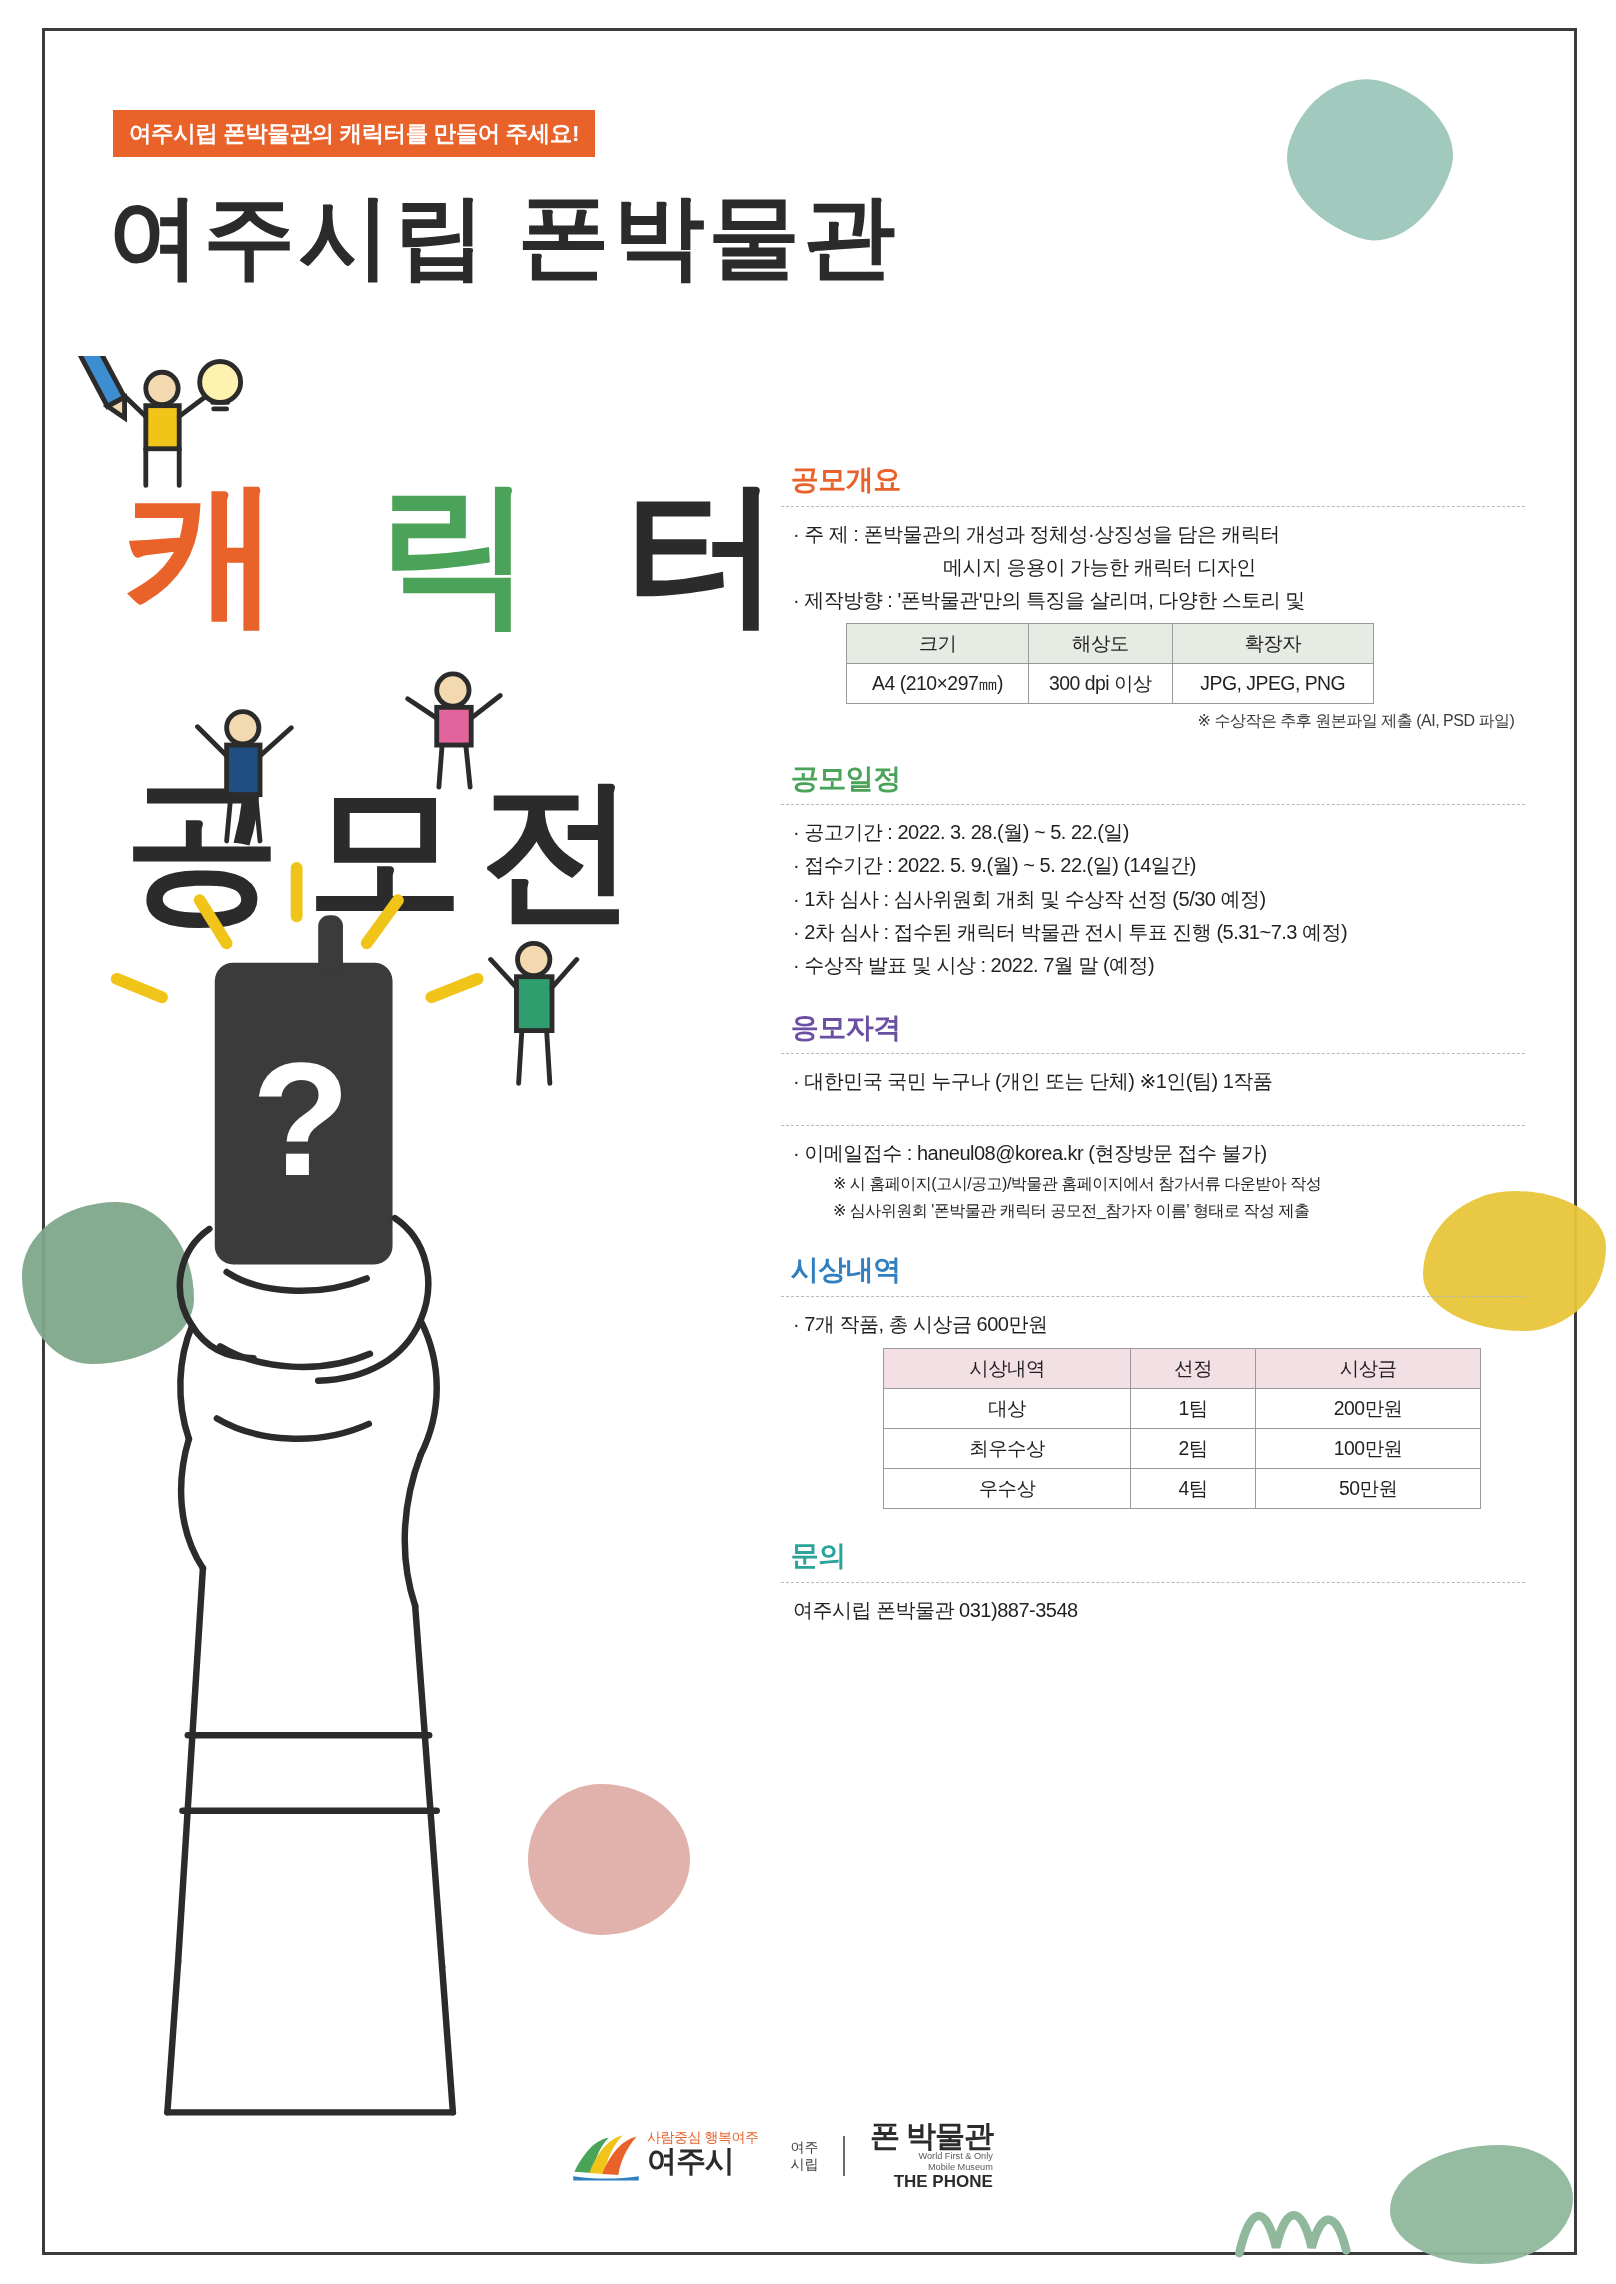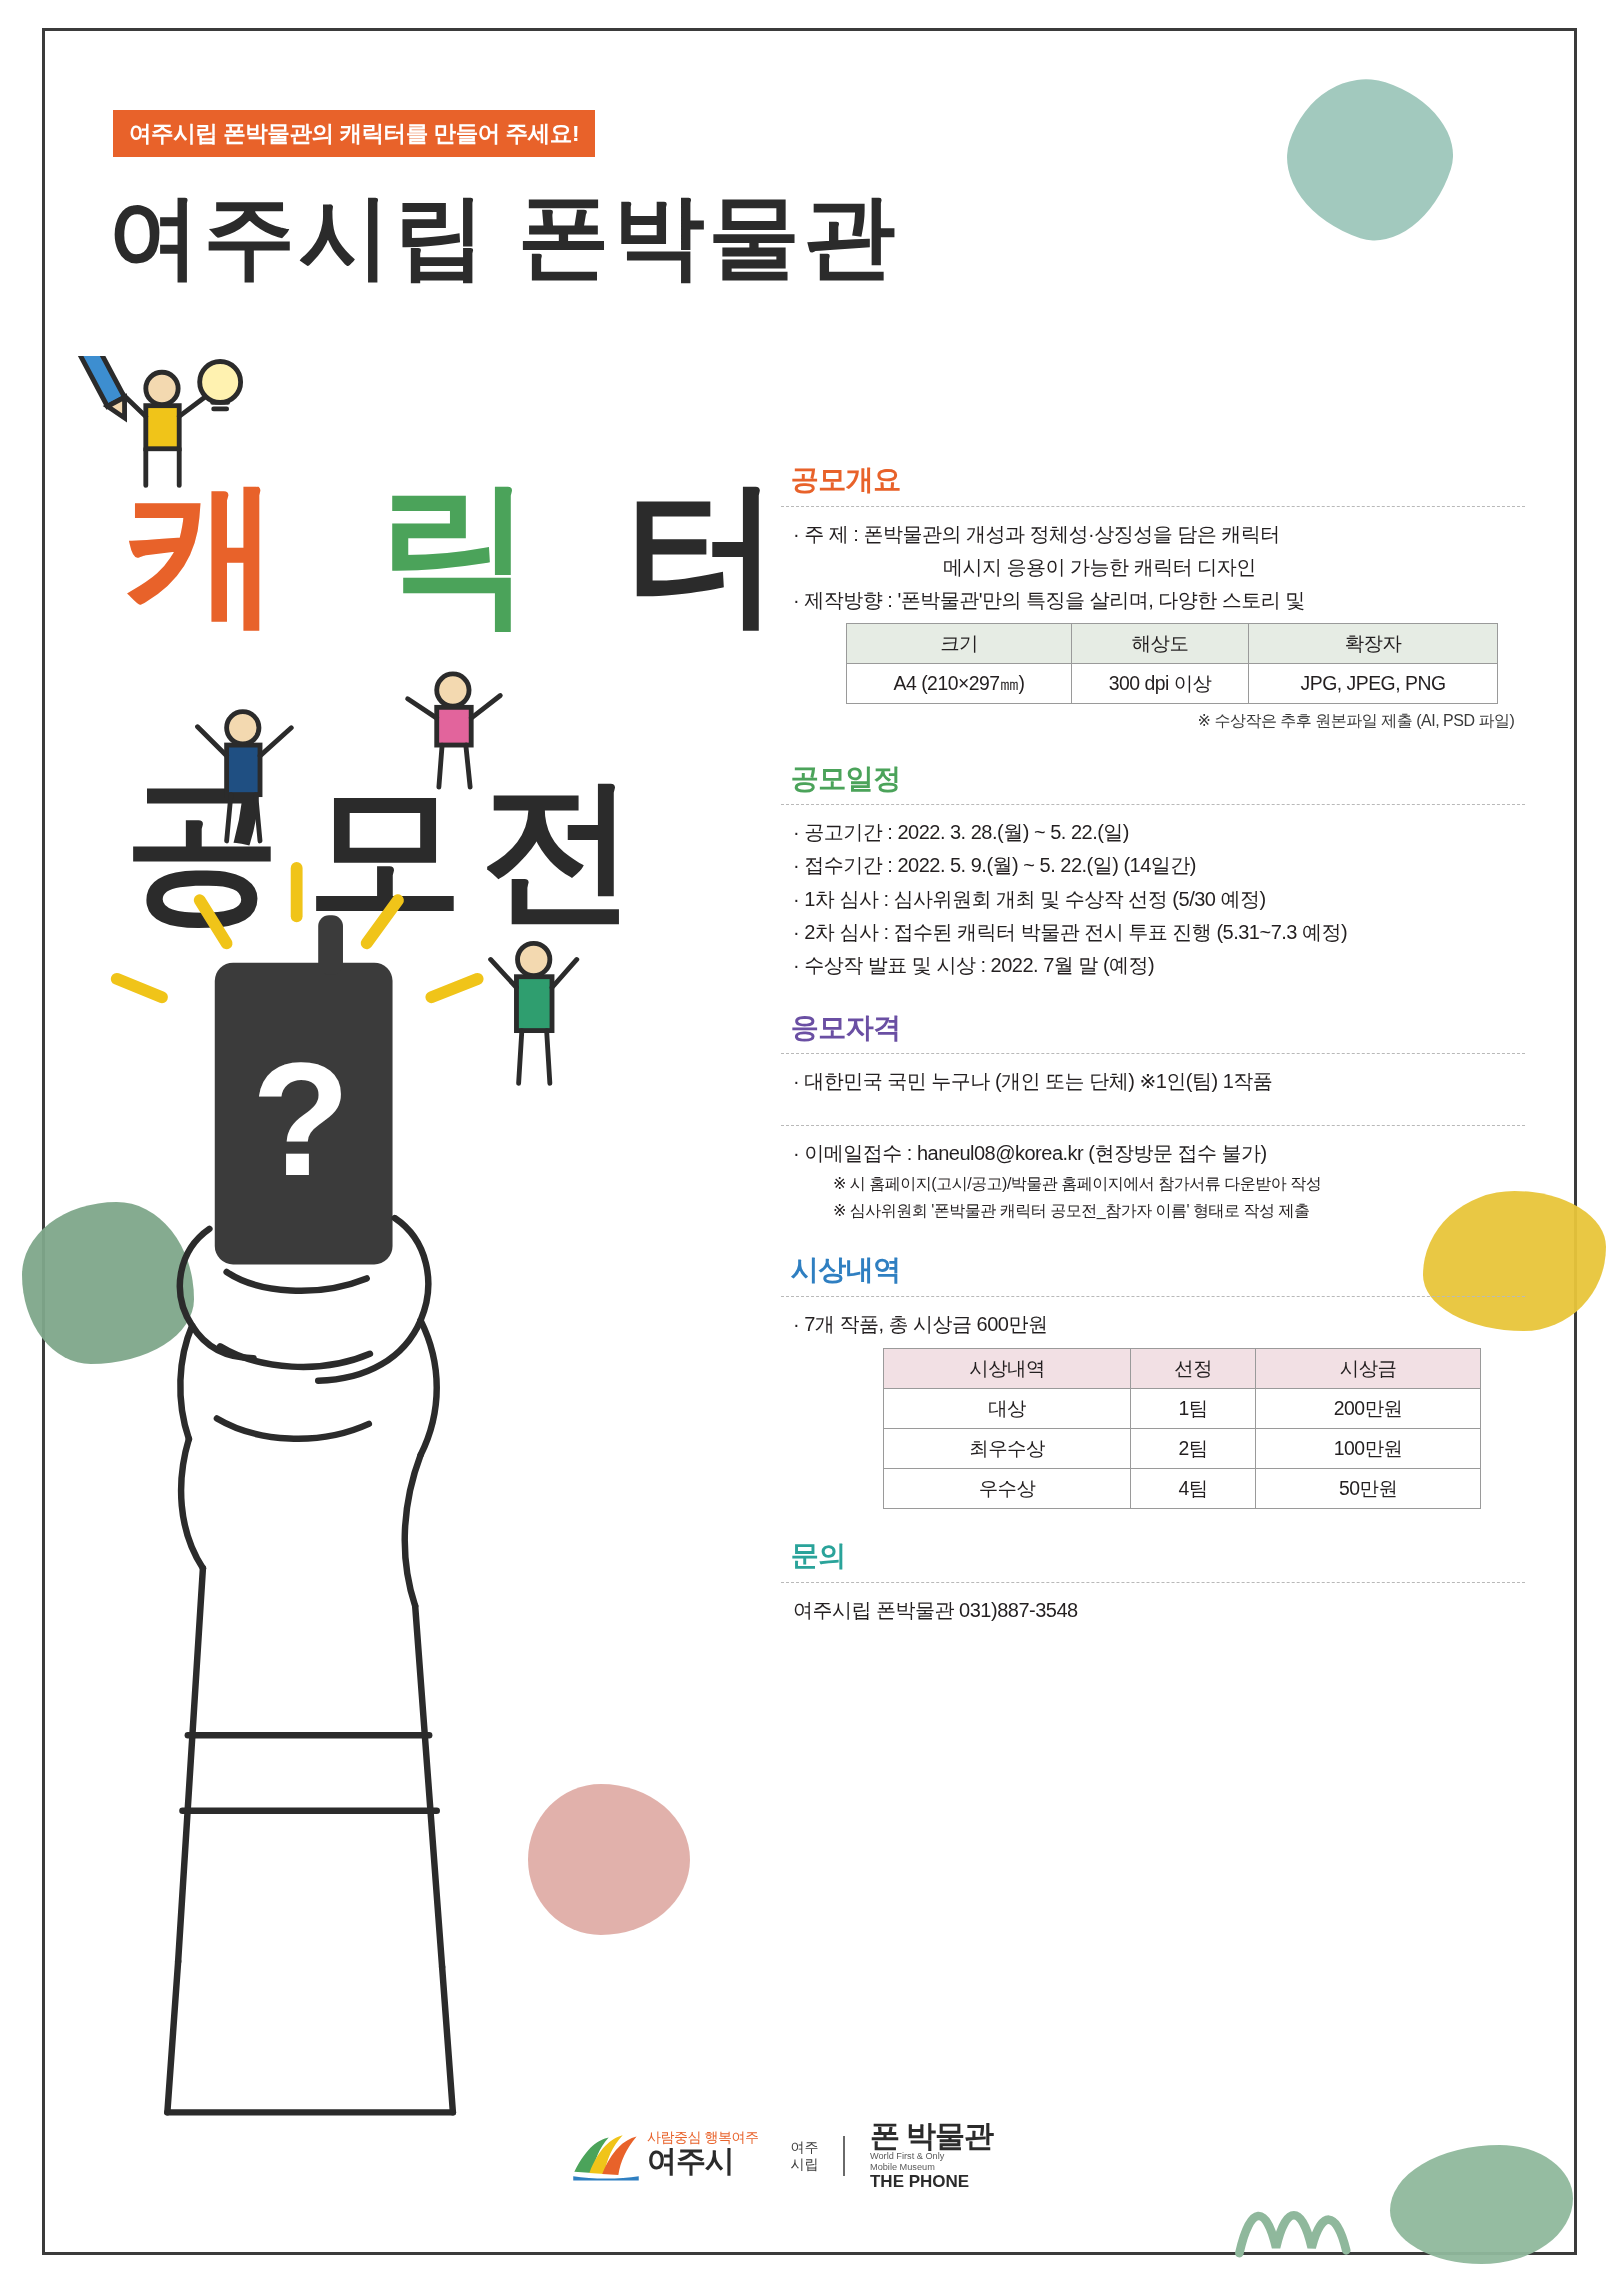--- a/index.html
+++ b/index.html
@@ -113,21 +113,21 @@
   .indent2{margin-left:162px;}
   .note-right{
     font-size:16px;text-align:right;margin:6.5px 10.8px 0 0;color:#3a3a3a;
     letter-spacing:-0.5px;
   }
   .small{font-size:16px;}
 
   table.spec{
     border-collapse:collapse;
     margin:7.5px 0 0 65px;
-    width:652px;
+    width:528px;
     font-size:19.4px;
     padding-left:24px;
   }
   table.spec th, table.spec td{
     border:1.1px solid #9a9a9a;
     text-align:center;
     padding:5.4px 0 6.5px 0;
     letter-spacing:-0.5px;
     font-weight:normal;
   }
@@ -154,21 +154,21 @@
     display:flex;align-items:center;gap:32px;
   }
   .logo-yeoju{display:flex;align-items:flex-start;gap:6px;}
   .logo-yeoju .mark{width:70px;height:51px;}
   .logo-yeoju .txt{line-height:1.05;}
   .logo-yeoju .txt .sm{font-size:14px;color:#e8622a;letter-spacing:-0.5px;}
   .logo-yeoju .txt .lg{font-size:30px;font-weight:bold;color:#2b2b2b;letter-spacing:-1.1px;}
   .logo-phone{display:flex;align-items:center;gap:25px;}
   .logo-phone .left{font-size:14px;line-height:1.15;color:#3a3a3a;text-align:right;}
   .logo-phone .bar{width:1.6px;height:40px;background:#6a6a6a;}
-  .logo-phone .right{line-height:1.05;}
+  .logo-phone .right{line-height:1.05;text-align:right;}
   .logo-phone .right .ko{font-size:30px;font-weight:bold;color:#2b2b2b;letter-spacing:-1.1px;}
   .logo-phone .right .en{font-size:17px;font-weight:bold;color:#2b2b2b;letter-spacing:0px;}
   .logo-phone .right .tiny{font-size:9.2px;color:#5a5a5a;line-height:1.2;}
 </style>
 </head>
 <body>
 
 <div class="poster">
 
   <div class="frame"></div>

